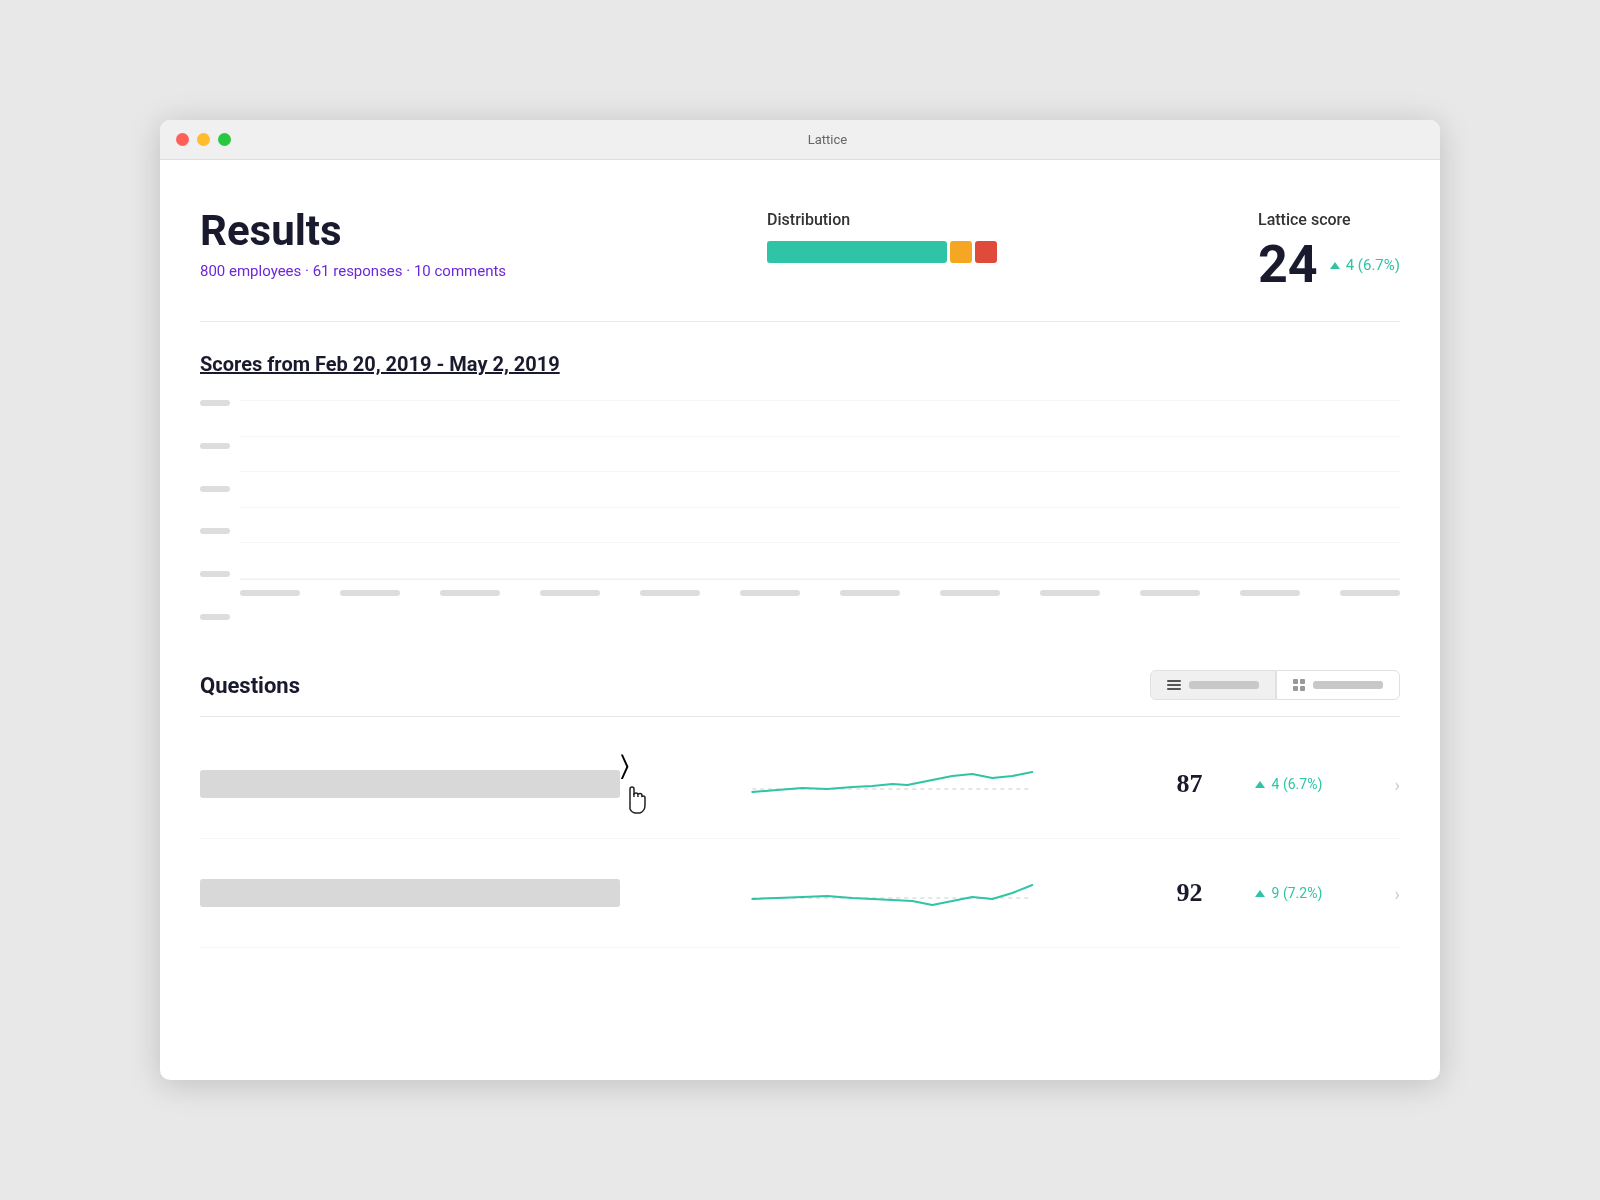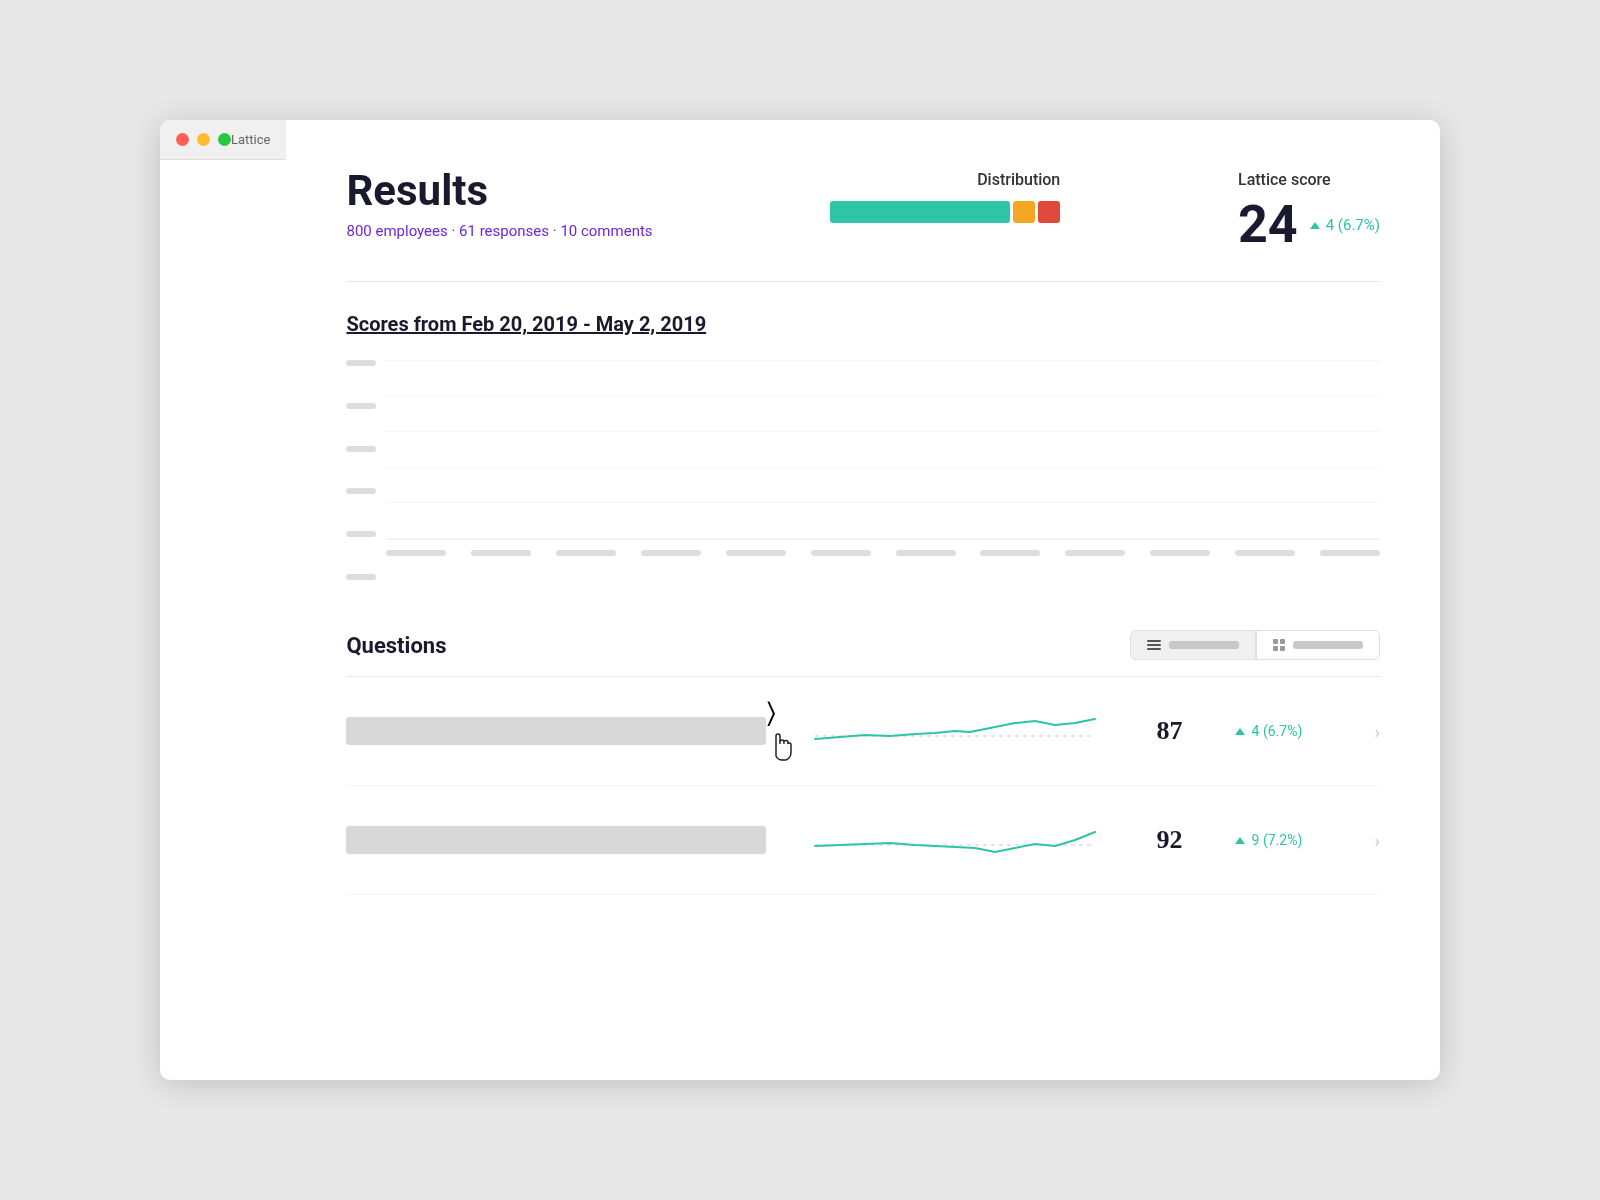--- a/index.html
+++ b/index.html
@@ -14,21 +14,21 @@
     }
 
     .window {
       width: 1280px;
       min-height: 960px;
       background: #fff;
       border-radius: 10px;
       box-shadow: 0 4px 32px rgba(0,0,0,0.18);
       overflow: hidden;
       display: flex;
-      flex-direction: row;
+      flex-direction: column;
     }
 
     .titlebar {
       background: #f0f0f0;
       height: 40px;
       display: flex;
       align-items: center;
       padding: 0 16px;
       border-bottom: 1px solid #ddd;
       flex-shrink: 0;
@@ -51,21 +51,21 @@
     .tl-max { background: #28c840; }
 
     .titlebar-title {
       flex: 1;
       text-align: center;
       font-size: 13px;
       color: #666;
     }
 
     .content {
-      padding: 50px 60px;
+      padding: 50px 40px;
       flex: 1;
       border-radius: 9px;
     }
 
     .header-section {
       display: flex;
       align-items: flex-start;
       justify-content: space-between;
       margin-bottom: 30px;
     }
@@ -81,21 +81,21 @@
     }
 
     .results-meta {
       font-size: 15px;
       color: #6d28d9;
     }
 
     .distribution-section {
       display: flex;
       flex-direction: column;
-      align-items: flex-end;
+      align-items: flex-start;
     }
 
     .distribution-label {
       font-size: 16px;
       color: #333;
       margin-bottom: 12px;
       font-weight: 500;
     }
 
     .distribution-bar {
@@ -248,21 +248,21 @@
     }
 
     .questions-section {}
 
     .questions-header {
       display: flex;
       align-items: center;
       justify-content: space-between;
       border-bottom: 1px solid #e8e8e8;
       padding-bottom: 16px;
-      margin-bottom: 0;
+      margin-bottom: 13px;
     }
 
     .questions-title {
       font-size: 22px;
       font-weight: 700;
       color: #1a1a2e;
     }
 
     .view-toggle {
       display: flex;

